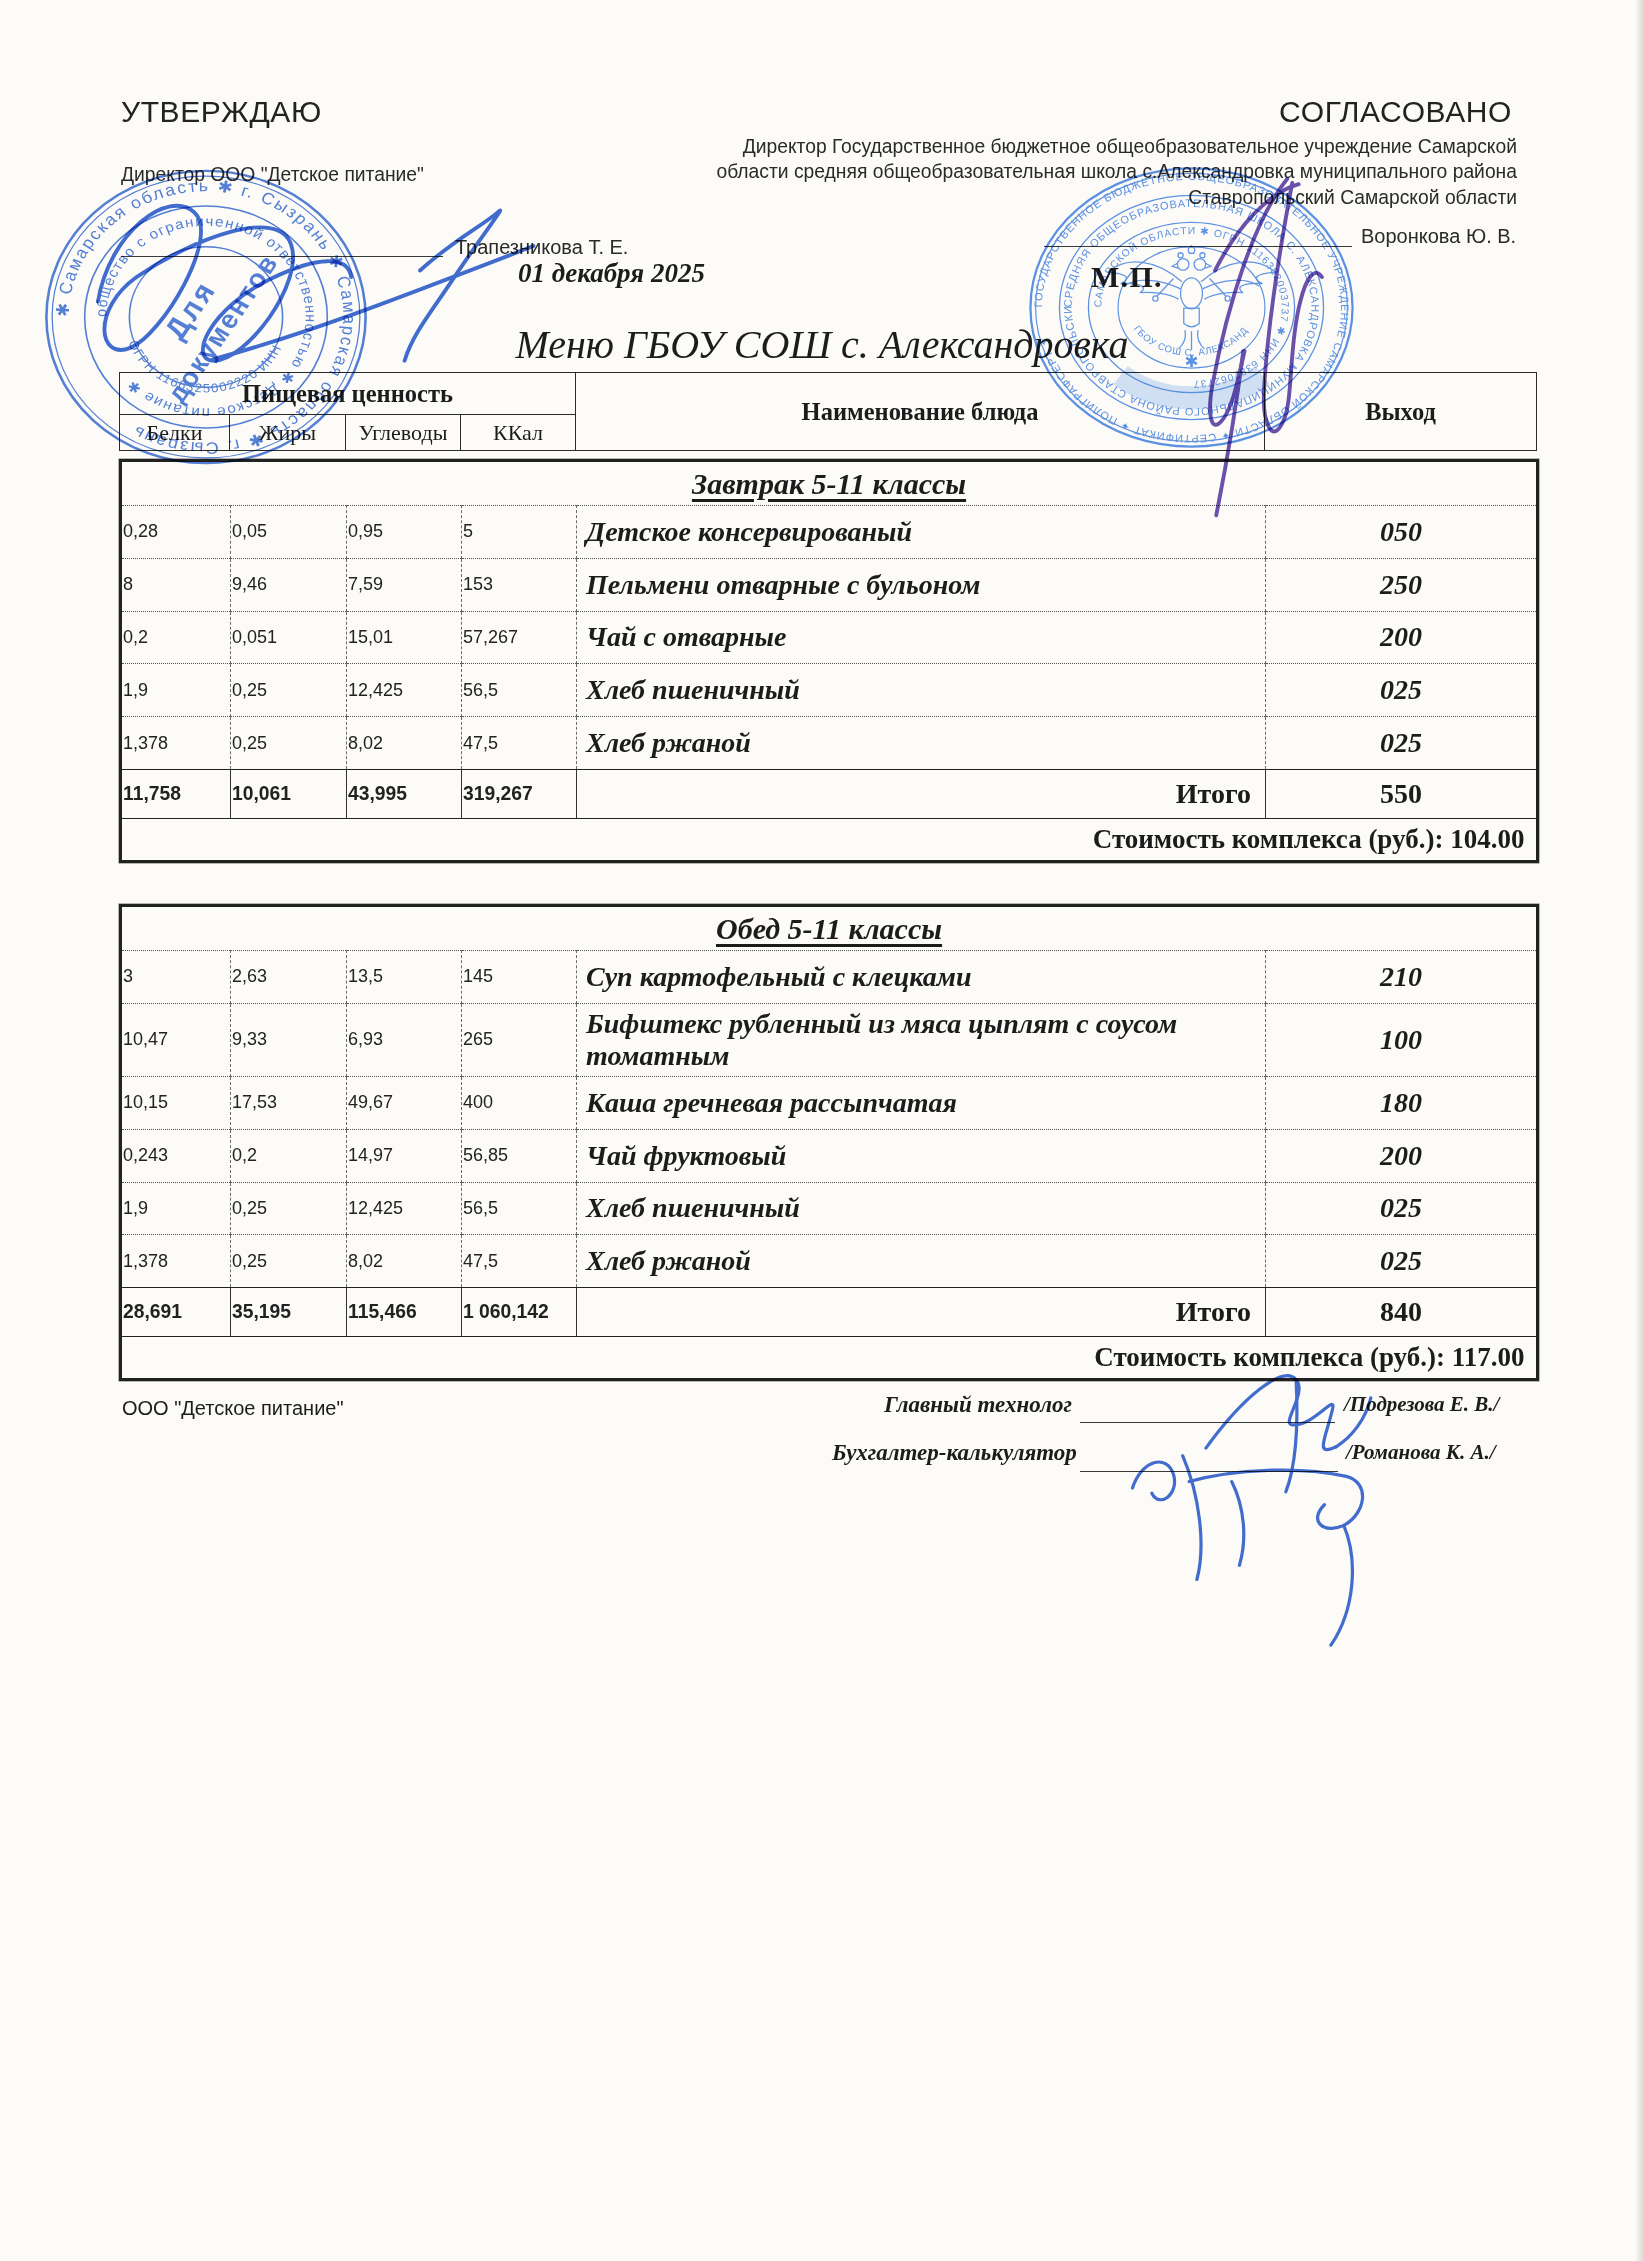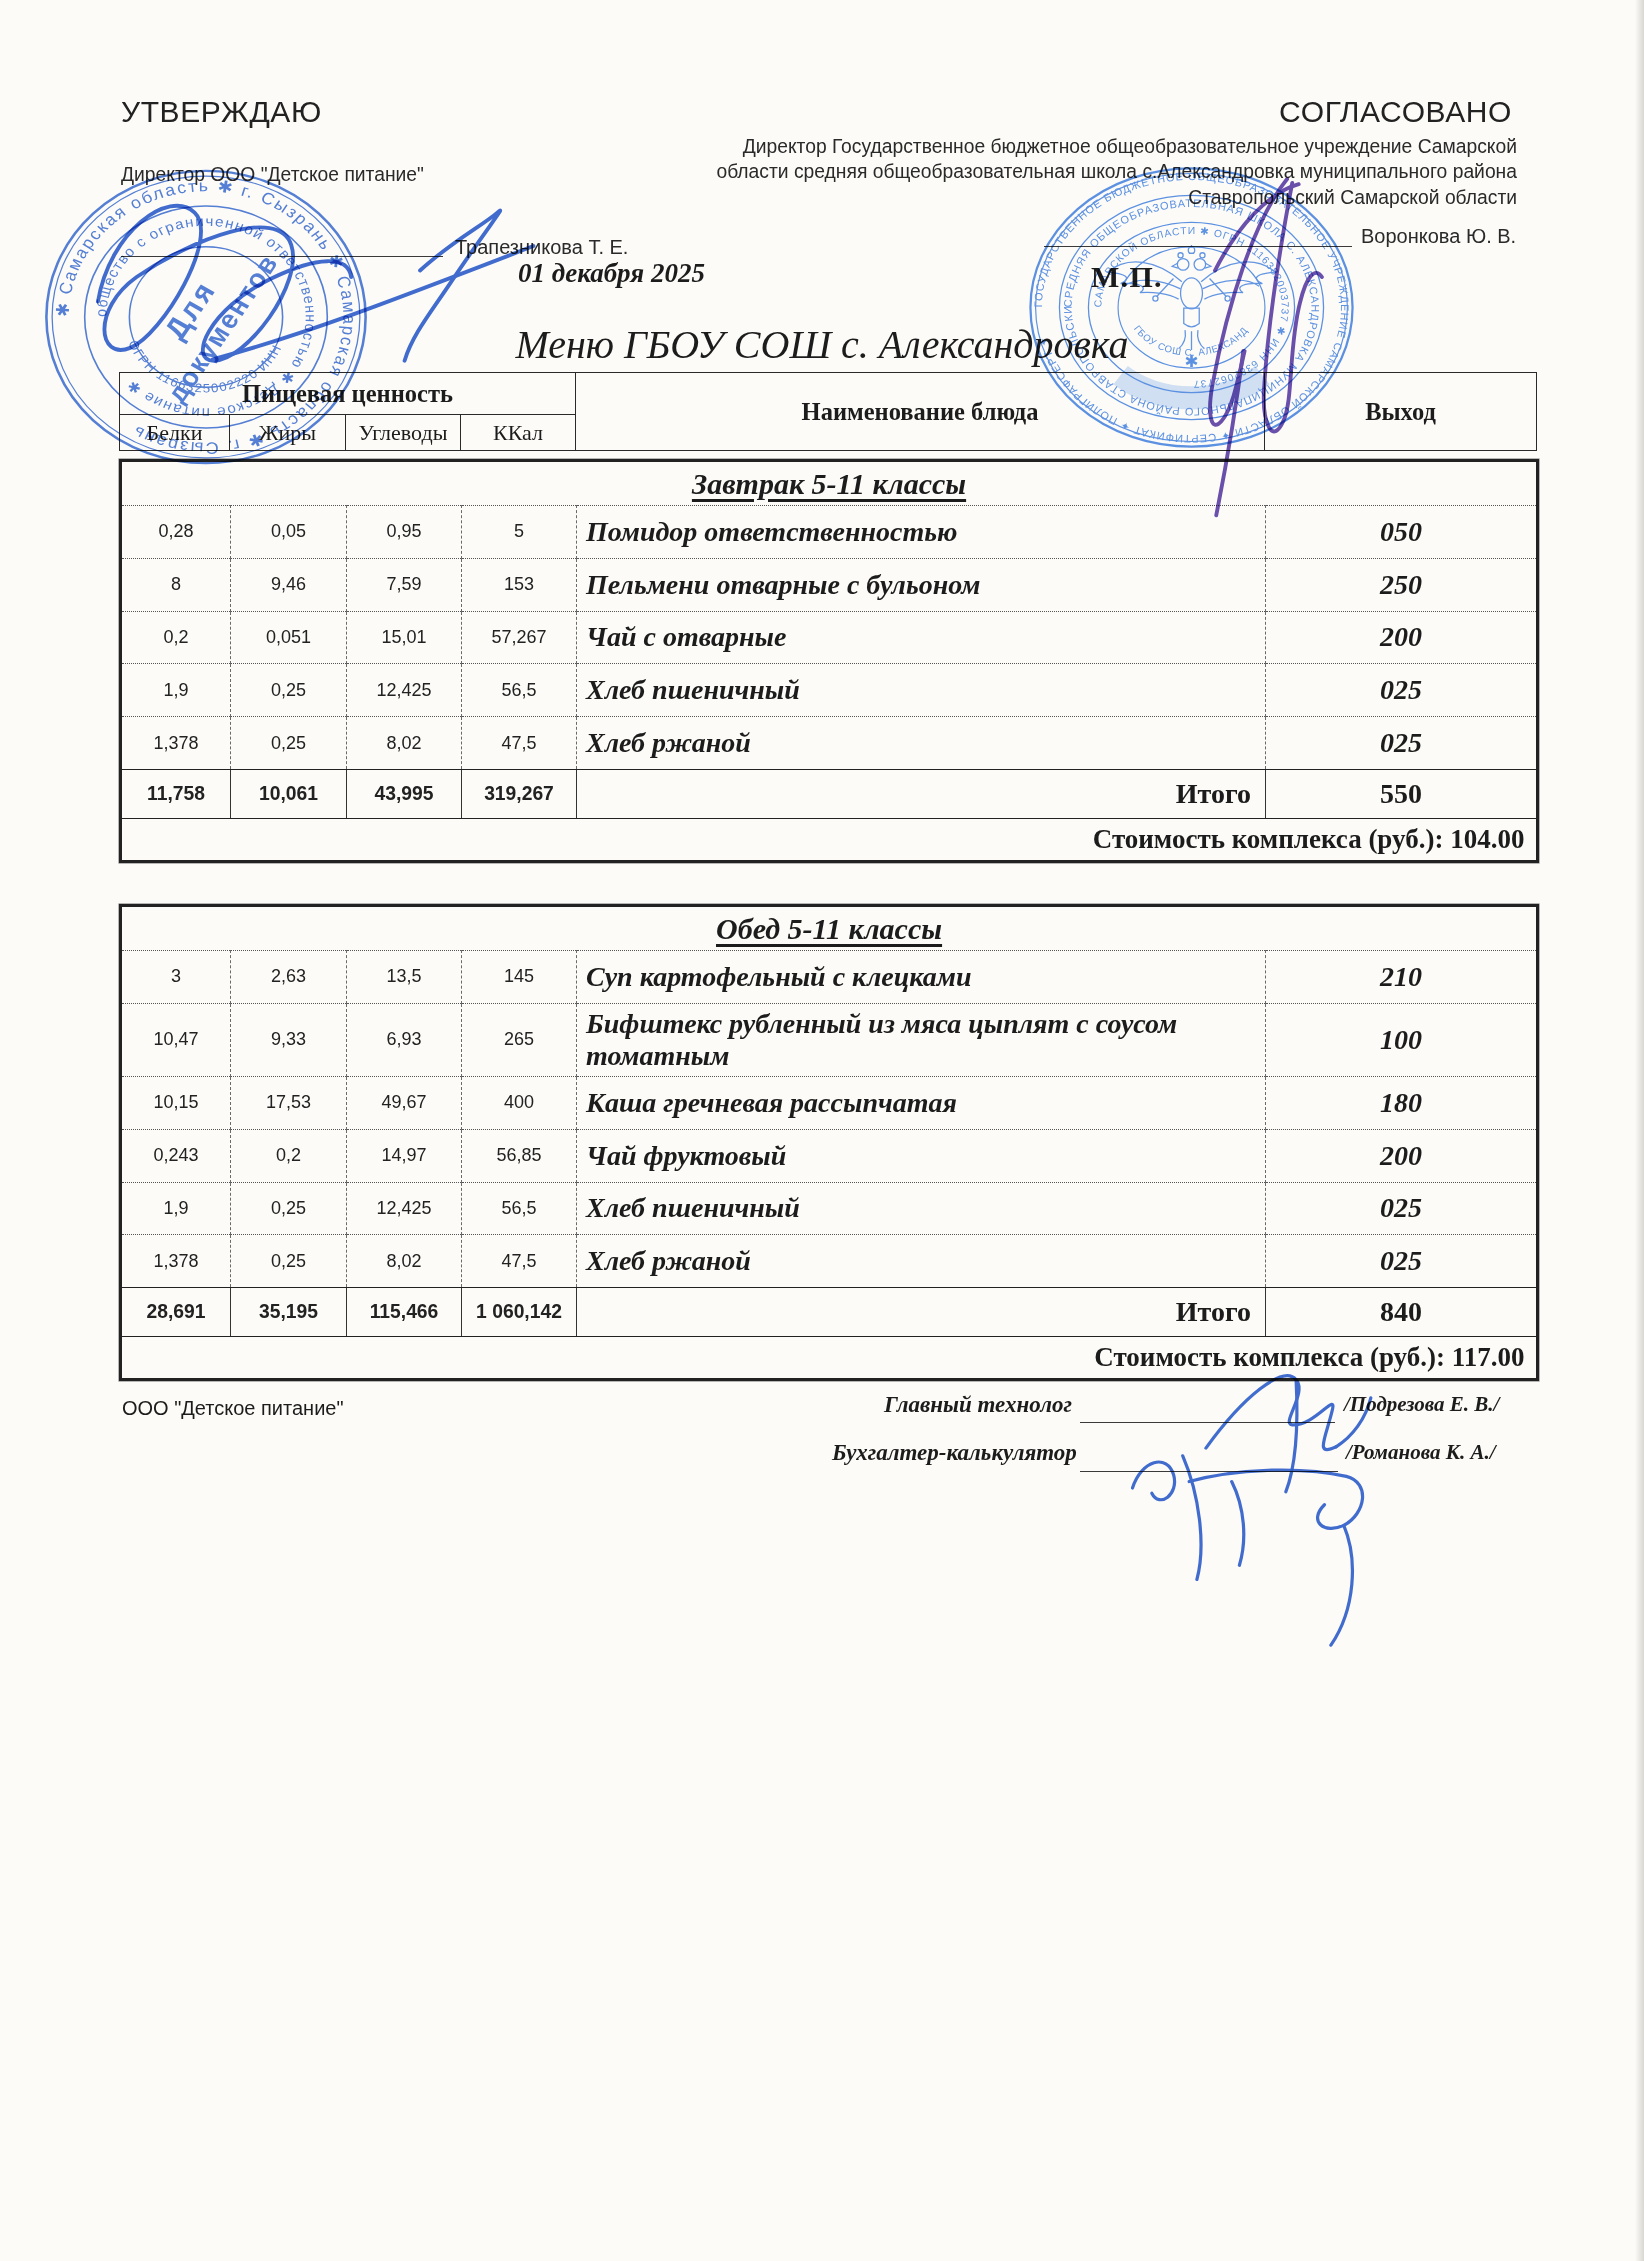--- a/index.html
+++ b/index.html
@@ -27,21 +27,21 @@
 
   
   .menu-table{position:absolute;left:119px;width:1417px;border-collapse:collapse;table-layout:fixed;}
   .menu-table{border:3.2px solid #222;box-shadow:0 0 0 0.6px #888;}
   .menu-table td{vertical-align:middle;}
   .t-title td{height:41px;text-align:center;border-bottom:1.3px dotted #555;}
   .t-title span{font-family:"Liberation Serif",serif;font-style:italic;font-weight:700;
         font-size:30px;text-decoration:underline;text-underline-offset:5.2px;}
   .d-row td{height:44px;border-bottom:1.3px dotted #555;}
   .d-row td + td{border-left:1.3px dashed #6a6a6a;}
-  .c-num{text-align:center;font-size:18px;font-family:"Liberation Sans",sans-serif;color:#222;}
+  .c-num{font-size:18px;font-family:"Liberation Sans",sans-serif;color:#222;}
   .c-dish{font-family:"Liberation Serif",serif;font-style:italic;font-weight:700;font-size:28px;
         padding:3.9px 28px 3.9px 9px;line-height:1.15;}
   .c-out{text-align:center;font-family:"Liberation Serif",serif;font-style:italic;font-weight:700;font-size:28px;}
   .t-total td{height:46px;border-top:1.9px solid #222;border-bottom:1.9px solid #222;}
   .t-total td + td{border-left:1.3px solid #333;}
   .t-total .c-num{font-weight:700;font-size:19.3px;}
   .t-total .lbl{font-family:"Liberation Serif",serif;font-weight:700;font-size:28px;text-align:right;padding-right:14px;}
   .t-total .c-out{font-style:normal;font-weight:700;}
   .t-cost td{height:39px;text-align:right;padding-right:11.6px;font-family:"Liberation Serif",serif;
         font-weight:700;font-size:27px;}
@@ -110,21 +110,21 @@
       </colgroup>
     <tbody>
       <tr class="t-title">
         <td colspan="6"><span>Завтрак 5-11 классы</span></td>
       </tr>
       <tr class="d-row">
       <td class="c-num">0,28</td>
       <td class="c-num">0,05</td>
       <td class="c-num">0,95</td>
       <td class="c-num">5</td>
-      <td class="c-dish">Помидор ответственностью</td>
+      <td class="c-dish">Детское консервированый</td>
       <td class="c-out">050</td>
     </tr>
         <tr class="d-row">
       <td class="c-num">8</td>
       <td class="c-num">9,46</td>
       <td class="c-num">7,59</td>
       <td class="c-num">153</td>
       <td class="c-dish">Пельмени отварные с бульоном</td>
       <td class="c-out">250</td>
     </tr>

